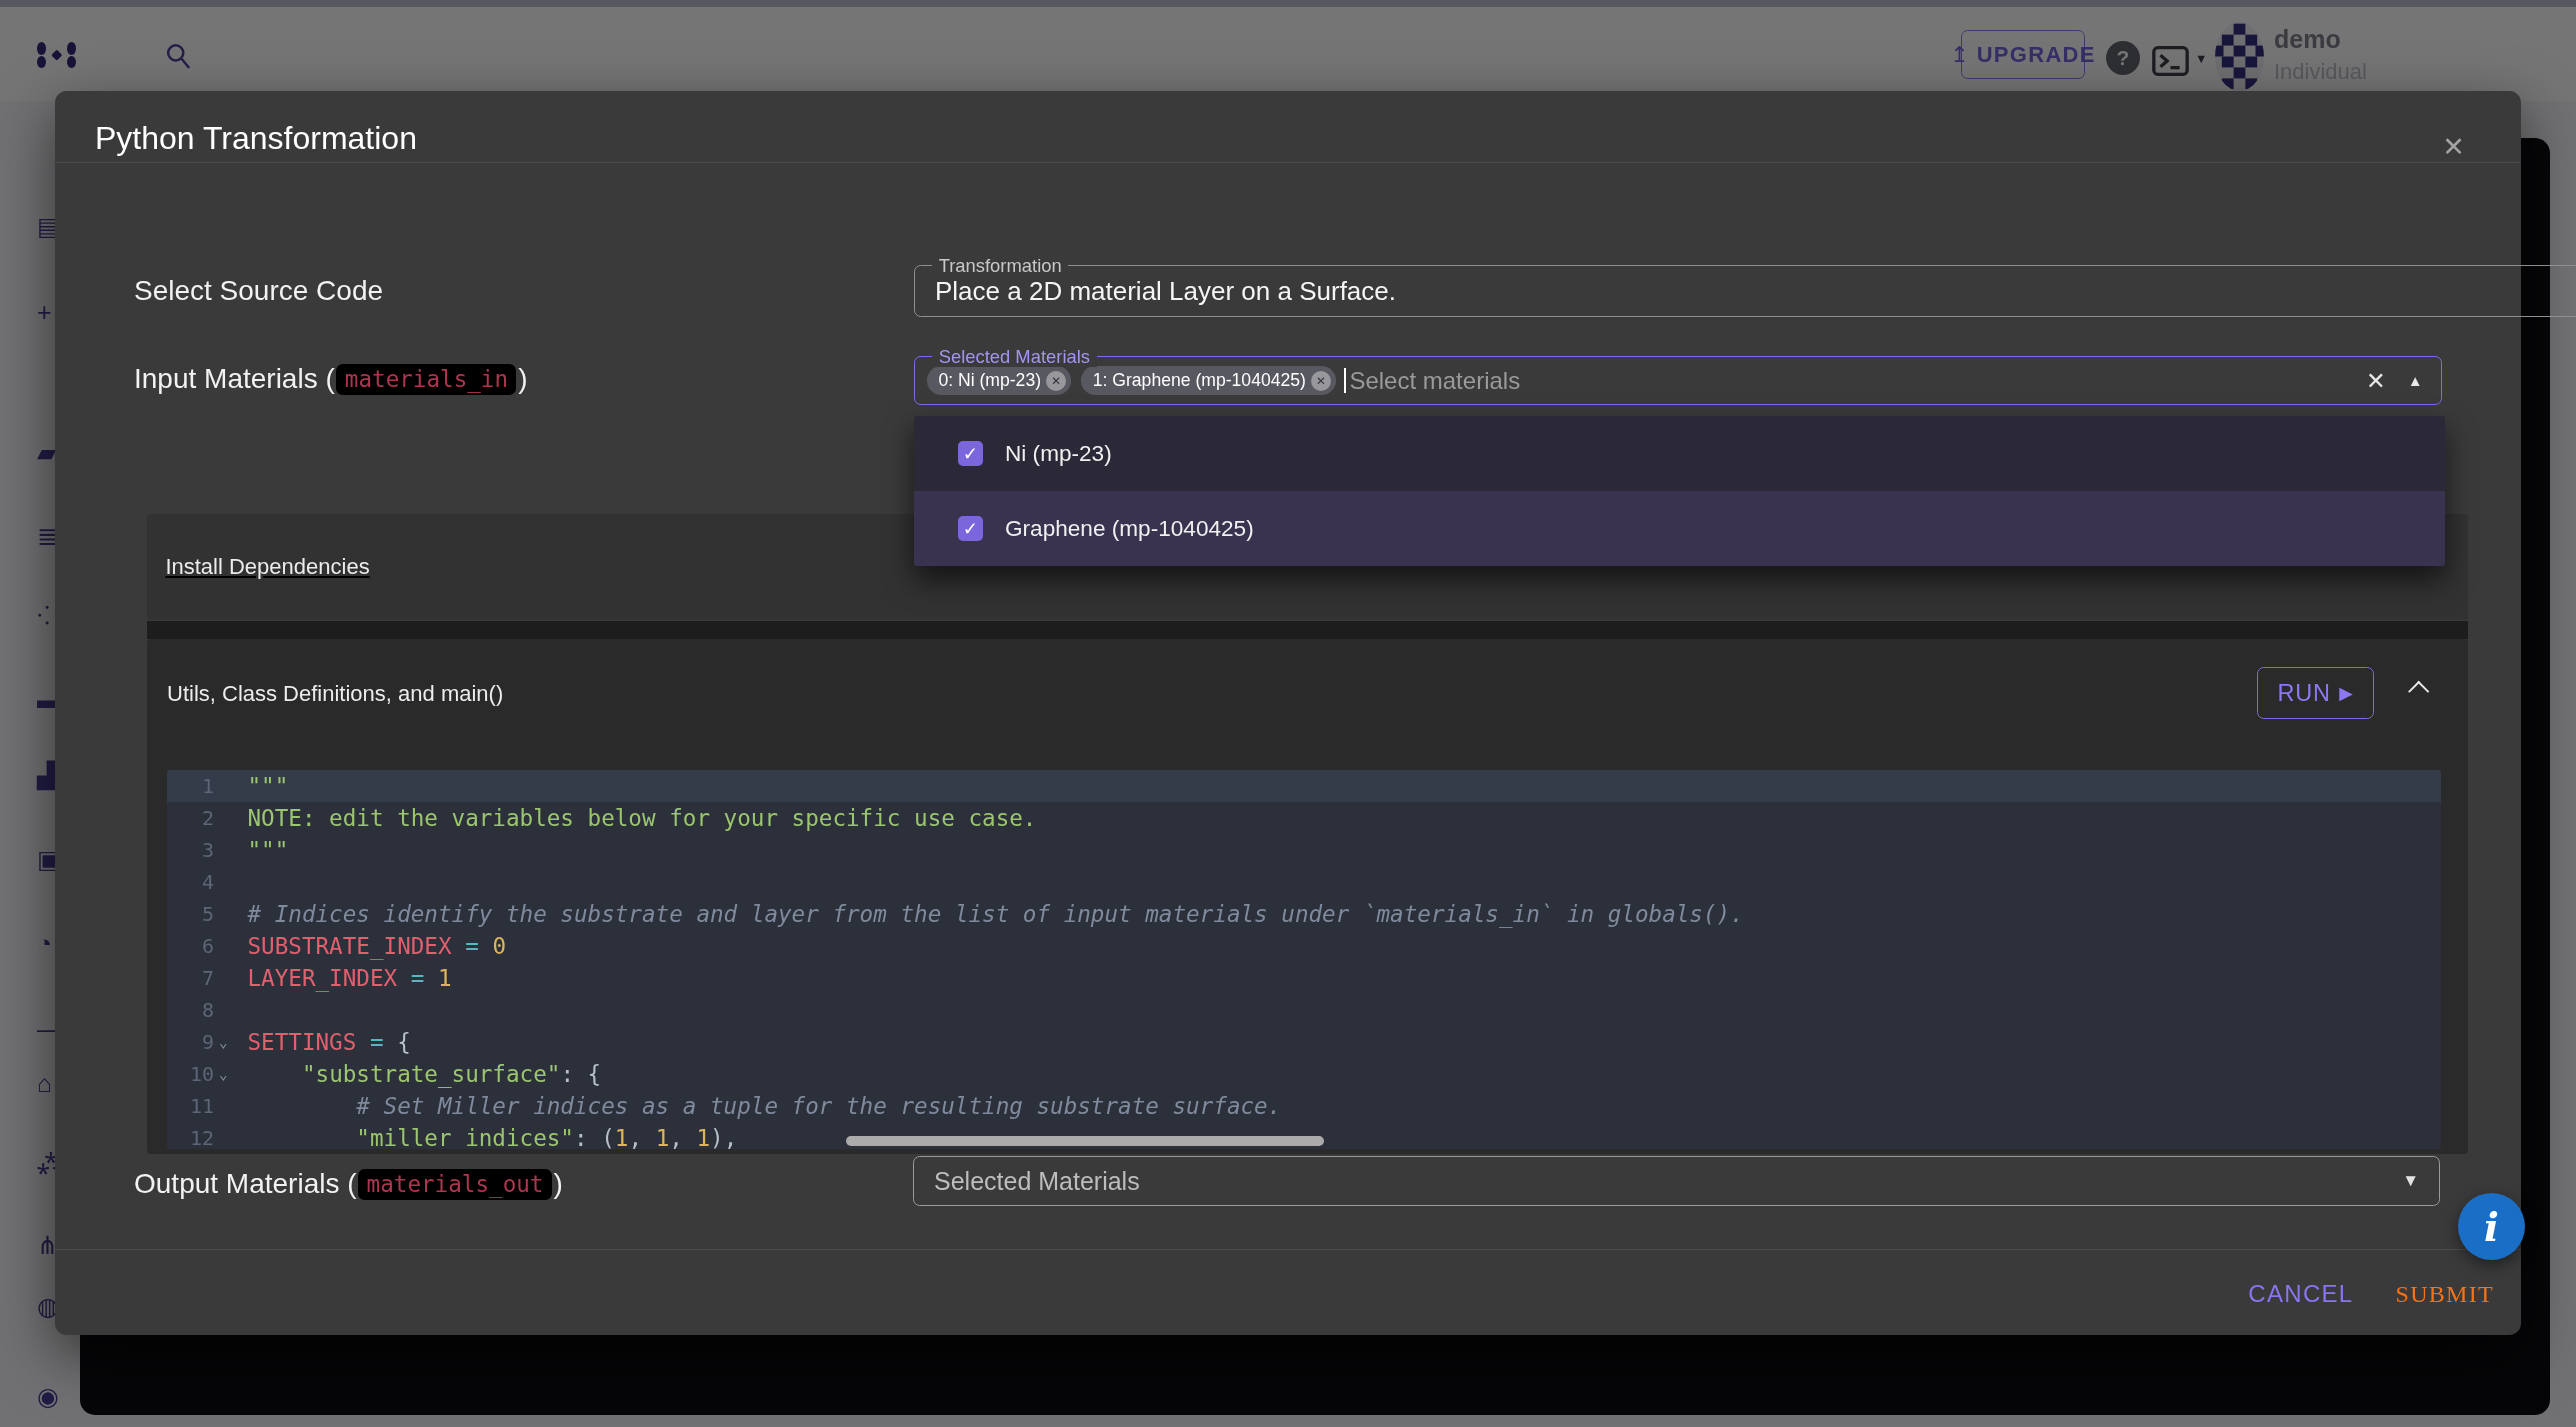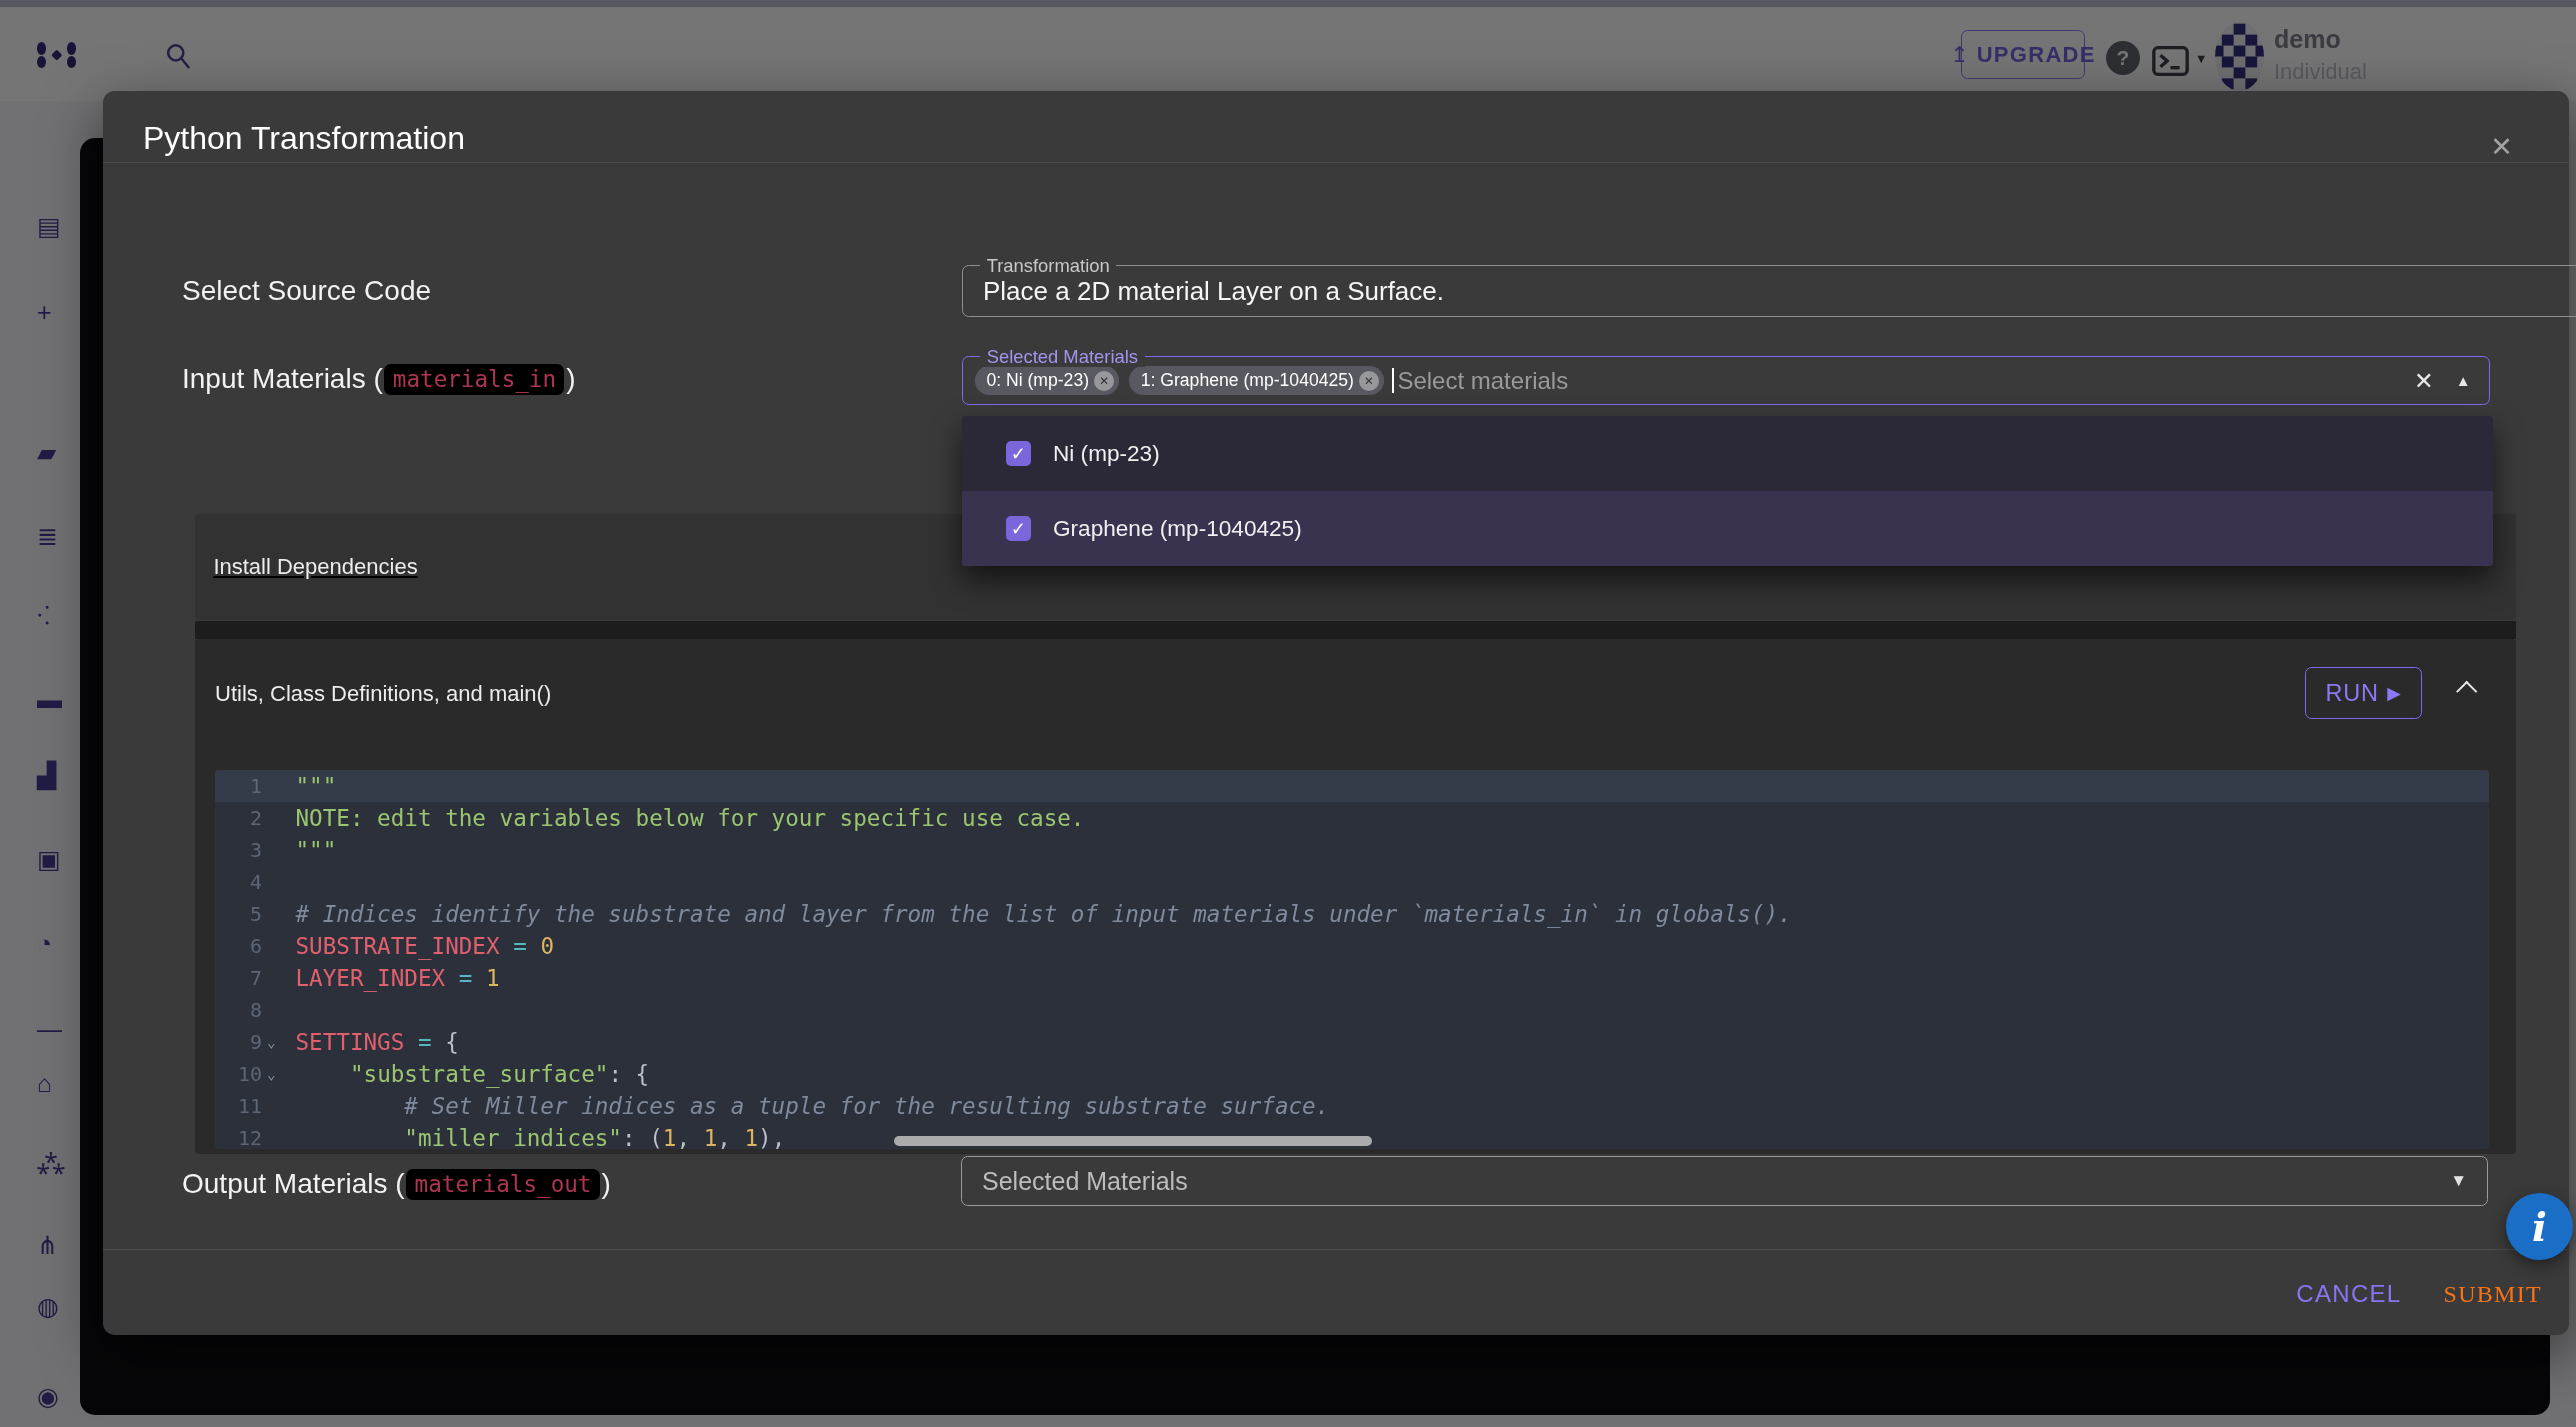--- a/index.html
+++ b/index.html
@@ -27,21 +27,21 @@
   .term{left:2152px;top:39px;}
   .term-caret{left:2195px;top:45px;font-size:12.6px;color:#3f3f48;}
   .avatar{left:2215px;top:15px;}
   .who-name{left:2274px;top:18.4px;font-size:25px;color:#7c7c88;font-weight:700;}
   .who-plan{left:2274px;top:52px;font-size:22px;color:#b9b9c4;}
 
   .overlay{left:0;top:0;width:2576px;height:1427px;background:rgba(0,0,0,.52);z-index:4;}
 
   
   .modal{left:55px;top:91px;width:2466px;height:1244px;background:#3a3a3a;border-radius:11.7px;
-    box-shadow:0 20px 59px rgba(0,0,0,.55);z-index:10;margin-left:48px;}
+    box-shadow:0 20px 59px rgba(0,0,0,.55);z-index:10;}
   .m-title{left:40px;top:28.5px;font-size:32px;color:#ffffff;font-weight:500;}
   .m-close{left:2380px;top:37px;width:37px;height:37px;color:#a3a3a3;font-size:27px;
     display:flex;align-items:center;justify-content:center;cursor:pointer;}
   .m-hdiv{left:0;top:71px;width:2466px;height:0.8px;background:#4b4b4b;}
 
   .row-label{height:50px;display:flex;align-items:center;font-size:28px;color:#f2f2f2;}
   .code-badge{font-family:"DejaVu Sans Mono",monospace;font-size:22.6px;color:#ad3550;background:#000000;
     border-radius:6.7px;padding:2.5px 8.4px;margin:0 1.7px;}
 
   .field{box-sizing:border-box;border-radius:6.7px;display:flex;align-items:center;}

